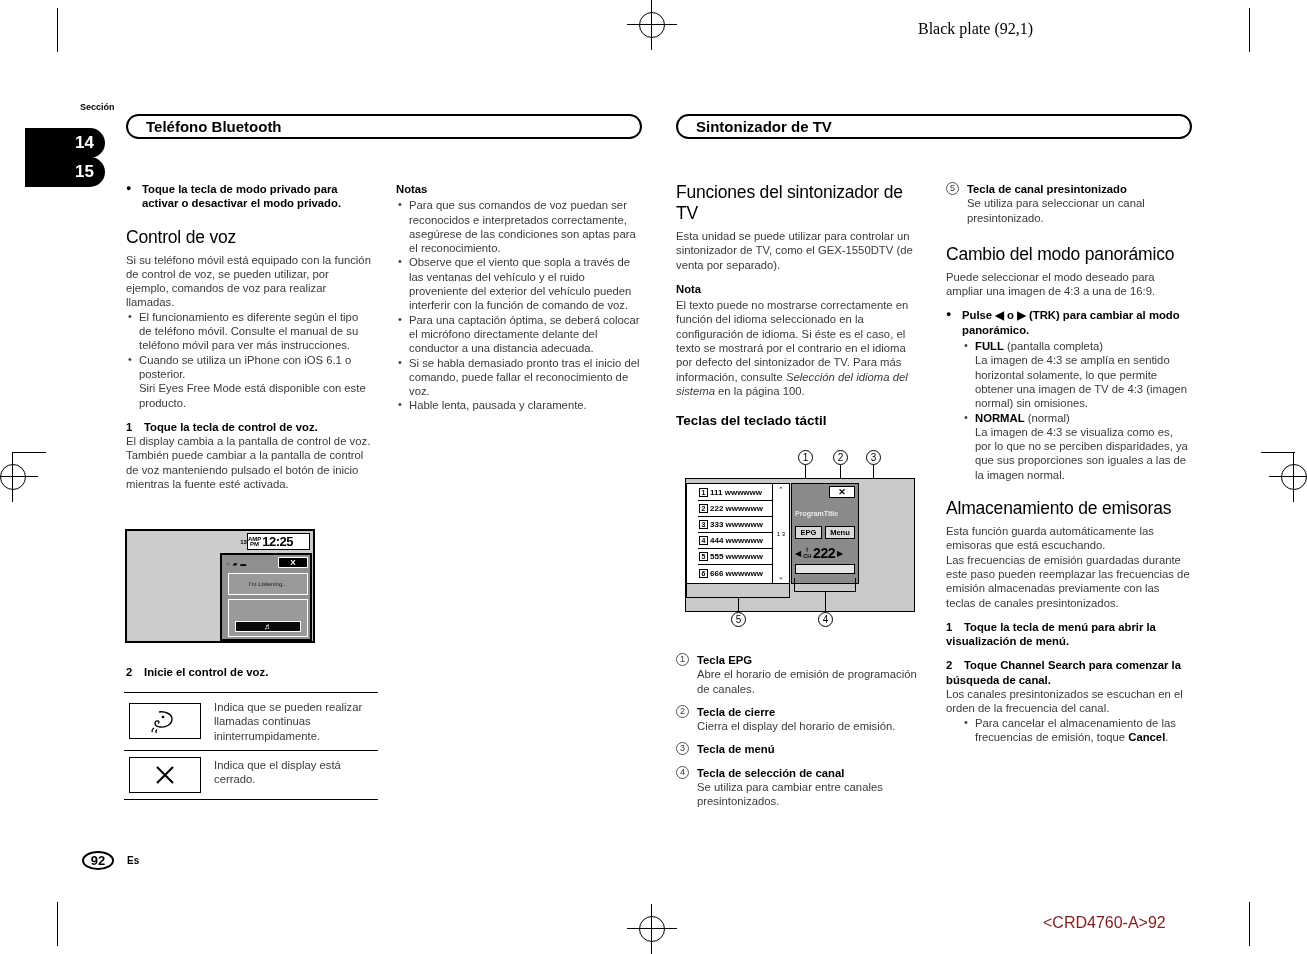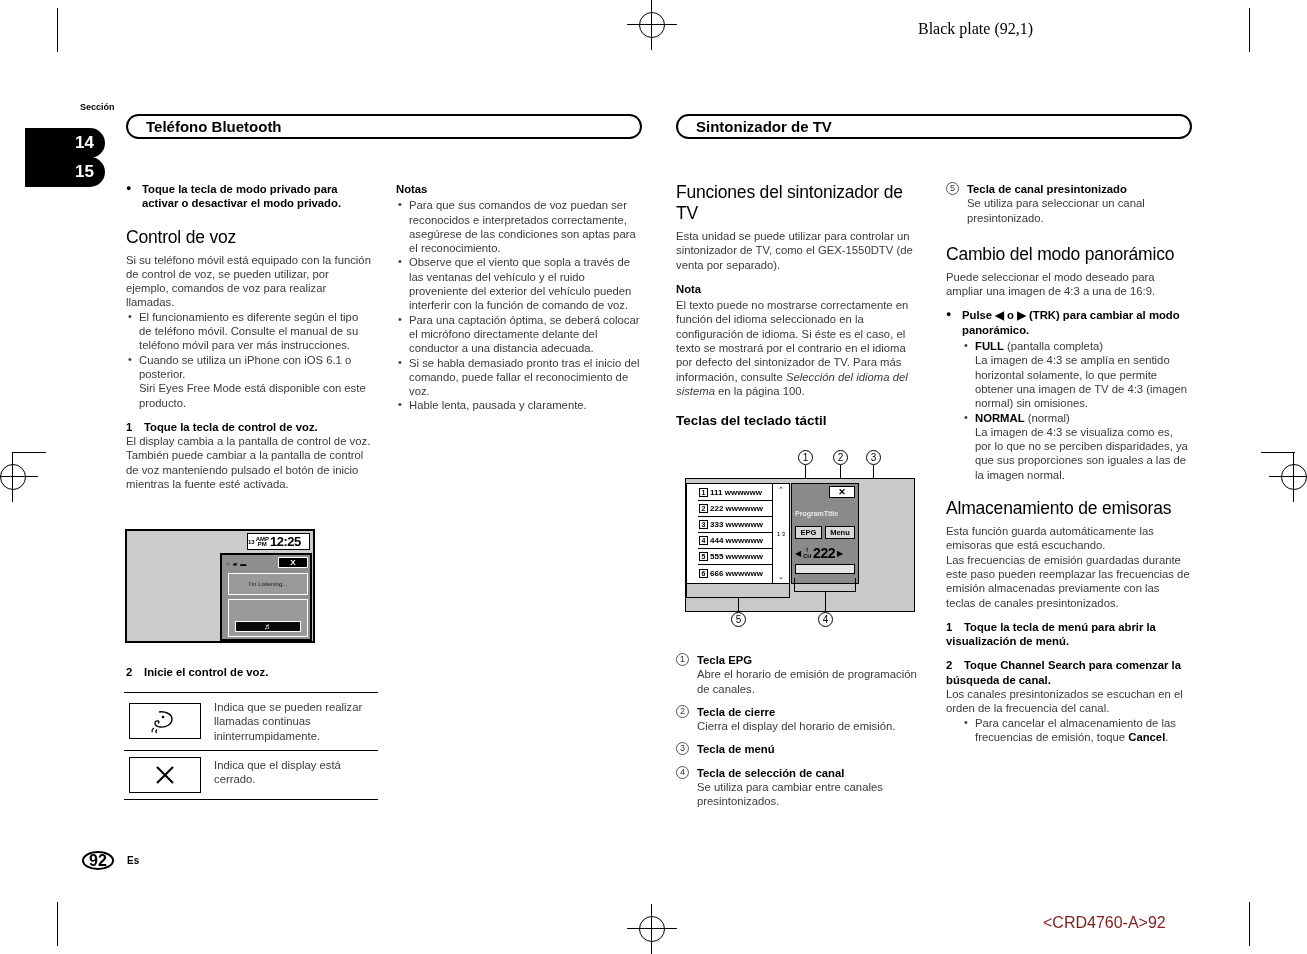--- a/index.html
+++ b/index.html
@@ -122,21 +122,21 @@
 
   
   .figvoice {
     position:absolute; left:125px; top:529px;
     width:190px; height:114px;
     border:2px solid #000; background:#cccccc;
   }
   .fv-clock {
     position:absolute; right:3px; top:2px; width:63px; height:17px;
     background:#fff; border:1.5px solid #000;
-    display:flex; align-items:center; 
+    display:flex; align-items:center; justify-content:flex-end;
     padding-right:16px;
   }
   .fv-clock .d1 { font-size:6px; font-weight:bold; line-height:6px; }
   .fv-clock .d2 { font-size:6px; font-weight:bold; line-height:5px; }
   .fv-clock .dstack { display:flex; flex-direction:column; align-items:center; margin-right:1px; }
   .fv-clock .big { font-size:13px; font-weight:bold; letter-spacing:-0.5px; }
 
   .fv-panel {
     position:absolute; left:93px; top:22px; width:92px; height:88px;
     background:#8f8f8f; border:2px solid #000;
@@ -256,21 +256,21 @@
   .cl-line { position:absolute; background:#000; width:1px; }
   .cl-hline { position:absolute; background:#000; height:1px; }
   .cl-bracket { position:absolute; border:1px solid #000; border-top:none; }
 
   .pagefoot {
     position:absolute; left:82px; top:851px;
     display:flex; align-items:center; gap:13px;
   }
   .pagenum-oval {
     width:32px; height:19px; border:2px solid #000; border-radius:50%;
-    font-size:16px; font-weight:bold; color:#000;
+    font-size:13px; font-weight:bold; color:#000;
     display:flex; align-items:center; justify-content:center;
   }
   .lang { font-size:10px; font-weight:bold; }
 </style>
 </head>
 <body>
 
 <div class="page">
 
   <div class="regmark" style="left:627px; top:0px; width:50px; height:50px;">

